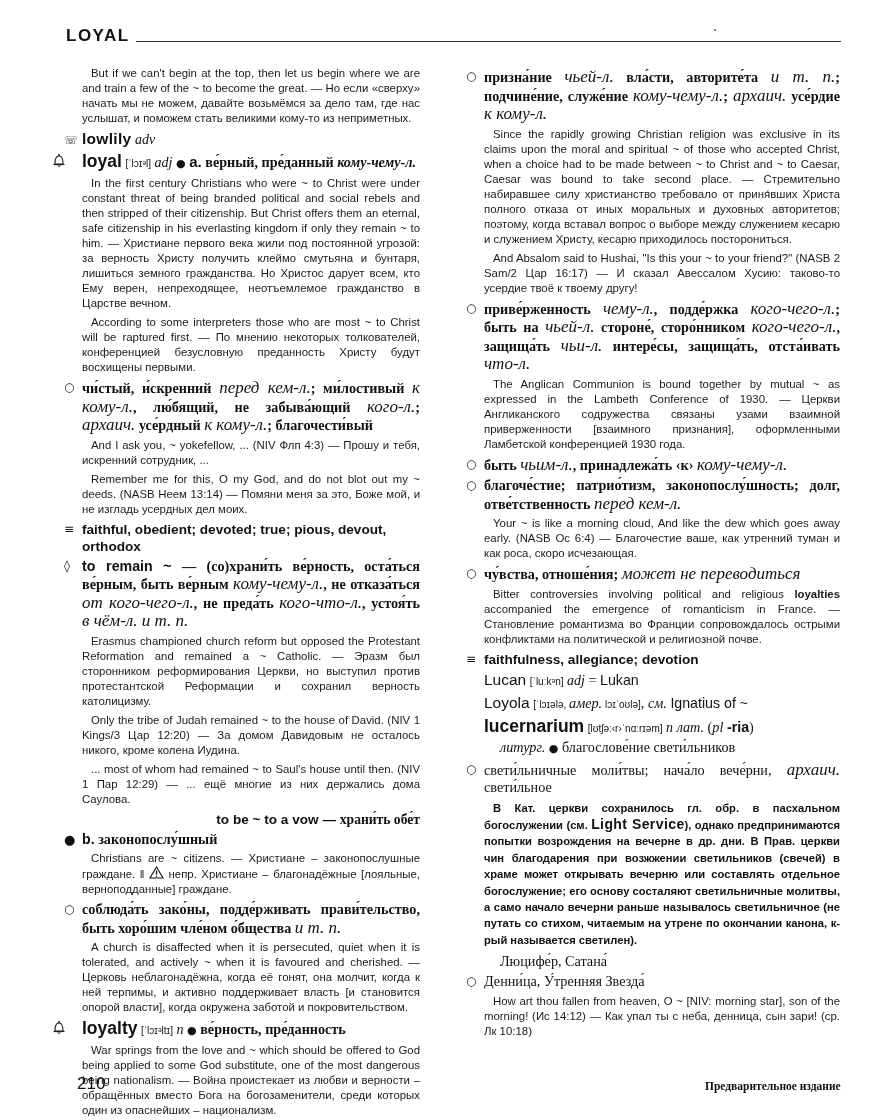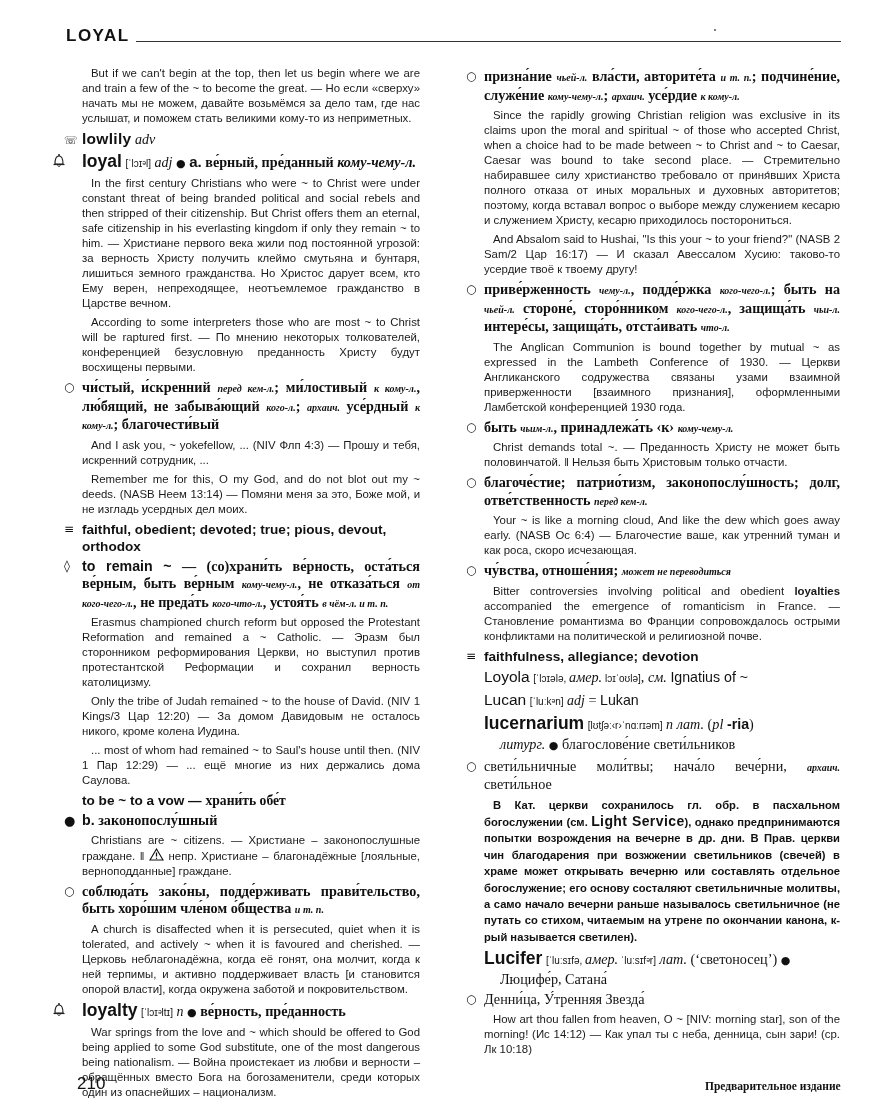--- a/index.html
+++ b/index.html
@@ -8,39 +8,39 @@
   .running-head { position: absolute; left: 66px; top: 24px; width: 775px; height: 20px; display: flex; align-items: flex-end; }
   .running-head .hw { font-family: "Liberation Sans", sans-serif; font-weight: bold; font-size: 17px; letter-spacing: 1.5px; line-height: 17px; }
   .running-head .rule { flex: 1; border-bottom: 1.5px solid #333; margin-left: 6px; margin-bottom: 2px; }
   .col { position: absolute; top: 66px; }
   .col.left { left: 82px; width: 338px; }
   .col.right { left: 484px; width: 356px; }
   .ex { font-family: "Liberation Sans", sans-serif; font-size: 11.4px; line-height: 15px; text-align: justify; text-indent: 9px; margin: 0 0 4px 0; color: #1a1a1a; }
   .sense { position: relative; font-family: "Liberation Serif", serif; font-weight: bold; font-size: 14.2px; line-height: 17.5px; text-align: justify; margin: 2px 0 3px 0; }
   .sense .mark { position: absolute; left: -18px; top: 0; font-family: "DejaVu Sans", sans-serif; font-weight: normal; font-size: 12px; }
   .sense .mark.filled { font-size: 13px; }
-  .sense .lab { font-style: italic; font-weight: bold; font-size: 10px; }
+  .sense .lab { font-style: italic; font-weight: normal; font-size: 17px; }
   .sense .en { font-family: "Liberation Sans", sans-serif; font-weight: bold; }
   .syn { position: relative; font-family: "Liberation Sans", sans-serif; font-weight: bold; font-size: 13.6px; line-height: 17px; margin: 2px 0 3px 0; }
   .syn .mark { position: absolute; left: -18px; top: 0; font-family: "DejaVu Sans", sans-serif; font-weight: normal; font-size: 12px; }
   .entry { position: relative; font-family: "Liberation Serif", serif; font-size: 14.2px; line-height: 18px; margin: 3px 0 3px 0; text-align: justify; }
   .entry .icon-bell { position: absolute; left: -30px; top: 1px; width: 14px; height: 15px; }
   .entry .icon-ref { position: absolute; left: -18px; top: 2px; font-family: "DejaVu Sans", sans-serif; font-size: 11px; }
   .entry .hwd { font-family: "Liberation Sans", sans-serif; font-weight: bold; font-size: 17.5px; }
   .entry .hwd.md { font-size: 15.5px; font-weight: normal; }
   .entry .hwd.md.b { font-weight: bold; letter-spacing: 0.3px; }
   .entry .pron { font-family: "Liberation Sans", sans-serif; font-size: 10px; }
   .entry .pos { font-style: italic; font-size: 14px; }
   .entry .bullet { font-family: "DejaVu Sans", sans-serif; font-size: 11px; }
   .entry .lab-a { font-family: "Liberation Sans", sans-serif; font-weight: bold; font-size: 15px; }
   .entry .tr { font-weight: bold; }
   .entry .it { font-style: italic; }
   .entry .sans { font-family: "Liberation Sans", sans-serif; }
   .entry .cont { display: block; padding-left: 16px; }
-  .phrase { font-family: "Liberation Sans", sans-serif; font-weight: bold; font-size: 13.6px; line-height: 17px; margin: 2px 0 3px 0; }
+  .phrase { font-family: "Liberation Sans", sans-serif; font-weight: bold; font-size: 13.6px; line-height: 17px; margin: 2px 0 3px 0; text-align: right; }
   .phrase .ru { font-family: "Liberation Serif", serif; }
   .note { font-family: "Liberation Sans", sans-serif; font-weight: bold; font-size: 11.2px; line-height: 16.4px; text-align: justify; text-indent: 9px; margin: 3px 0 4px 0; }
   .note .big { font-size: 14px; letter-spacing: 0.4px; }
   .warn { display: inline-block; width: 15px; height: 13px; vertical-align: -1px; }
   .folio { position: absolute; left: 77px; top: 1074px; font-family: "Liberation Sans", sans-serif; font-size: 17px; }
   .edition { position: absolute; left: 705px; top: 1080px; font-family: "Liberation Serif", serif; font-weight: bold; font-size: 11.5px; }
   .speck { position: absolute; left: 714px; top: 29px; width: 2px; height: 2px; background: #555; border-radius: 1px; }
 </style>
 </head>
 <body>
@@ -88,31 +88,30 @@
         </svg><span class="hwd">loyalty</span><span> </span><span class="pron">[ˈlɔɪᵊltɪ]</span><span> </span><span class="pos">n</span><span> </span><span class="bullet">●</span><span> </span><span class="tr">ве́рность, пре́данность</span></div>
       <p class="ex"><span>War springs from the love and ~ which should be offered to God being applied to some God substitute, one of the most dangerous being nationalism. — Война проистекает из любви и верности – обращённых вместо Бога на богозаменители, среди которых один из опаснейших – национализм.</span></p>
     </div>
   <div class="col right">
       <div class="sense"><span class="mark">○</span><span>призна́ние </span><span class="lab">чьей-л.</span><span> вла́сти, авторите́та </span><span class="lab">и т. п.</span><span>; подчине́ние, служе́ние </span><span class="lab">кому-чему-л.</span><span>; </span><span class="lab">архаич.</span><span> усе́рдие </span><span class="lab">к кому-л.</span></div>
       <p class="ex"><span>Since the rapidly growing Christian religion was exclusive in its claims upon the moral and spiritual ~ of those who accepted Christ, when a choice had to be made between ~ to Christ and ~ to Caesar, Caesar was bound to take second place. — Стремительно набиравшее силу христианство требовало от приня́вших Христа полного отказа от иных моральных и духовных авторитетов; поэтому, когда вставал вопрос о выборе между служением кесарю и служением Христу, кесарю приходилось посторониться.</span></p>
       <p class="ex"><span>And Absalom said to Hushai, "Is this your ~ to your friend?" (NASB 2 Sam/2 Цар 16:17) — И сказал Авессалом Хусию: таково-то усердие твоё к твоему другу!</span></p>
       <div class="sense"><span class="mark">○</span><span>приве́рженность </span><span class="lab">чему-л.</span><span>, подде́ржка </span><span class="lab">кого-чего-л.</span><span>; быть на </span><span class="lab">чьей-л.</span><span> стороне́, сторо́нником </span><span class="lab">кого-чего-л.</span><span>, защища́ть </span><span class="lab">чьи-л.</span><span> интере́сы, защища́ть, отста́ивать </span><span class="lab">что-л.</span></div>
       <p class="ex"><span>The Anglican Communion is bound together by mutual ~ as expressed in the Lambeth Conference of 1930. — Церкви Англиканского содружества связаны узами взаимной приверженности [взаимного признания], оформленными Ламбетской конференцией 1930 года.</span></p>
       <div class="sense"><span class="mark">○</span><span>быть </span><span class="lab">чьим-л.</span><span>, принадлежа́ть ‹к› </span><span class="lab">кому-чему-л.</span></div>
-      <p class="ex"><span>Christ demands total ~. — Преданность Христу не может быть половинчатой. ‖ Нельзя быть Христовым только отчасти.</span></p>
       <div class="sense"><span class="mark">○</span><span>благоче́стие;  патрио́тизм,  законопослу́шность;  долг, отве́тственность </span><span class="lab">перед кем-л.</span></div>
       <p class="ex"><span>Your ~ is like a morning cloud, And like the dew which goes away early. (NASB Ос 6:4) — Благочестие ваше, как утренний туман и как роса, скоро исчезающая.</span></p>
       <div class="sense"><span class="mark">○</span><span>чу́вства, отноше́ния; </span><span class="lab">может не переводиться</span></div>
-      <p class="ex"><span>Bitter controversies involving political and obedient </span><span class="b" style="font-weight: bold;">loyalties</span><span> accompanied the emergence of romanticism in France. — Становление романтизма во Франции сопровождалось острыми конфликтами на политической и религиозной почве.</span></p>
+      <p class="ex"><span>Bitter controversies involving political and religious </span><span class="b" style="font-weight: bold;">loyalties</span><span> accompanied the emergence of romanticism in France. — Становление романтизма во Франции сопровождалось острыми конфликтами на политической и религиозной почве.</span></p>
       <div class="syn"><span class="mark">≡</span><span>faithfulness, allegiance; devotion</span></div>
+      <div class="entry"><span class="hwd md">Lucan</span><span> </span><span class="pron">[ˈluːkᵊn]</span><span> </span><span class="pos">adj</span><span> = </span><span class="sans">Lukan</span></div>
       <div class="entry"><span class="hwd md">Loyola</span><span> </span><span class="pron">[ˈlɔɪələ, </span><span class="it">амер.</span><span class="pron"> lɔɪˈoʊlə]</span><span>, </span><span class="it">см.</span><span> </span><span class="sans">Ignatius of ~</span></div>
-      <div class="entry"><span class="hwd md">Lucan</span><span> </span><span class="pron">[ˈluːkᵊn]</span><span> </span><span class="pos">adj</span><span> = </span><span class="sans">Lukan</span></div>
       <div class="entry"><span><span class="hwd">lucernarium</span><span>  </span><span class="pron">[lʊtʃəː‹r›ˈnɑːrɪəm]</span><span>  </span><span class="pos">n</span><span>  </span><span class="it">лат.</span><span>  (</span><span class="it">pl</span><span>  </span><span class="sans tr">-ria</span><span>)</span></span><span class="cont"><span class="it">литург.</span><span> </span><span class="bullet">●</span><span> благослове́ние свети́льников</span></span></div>
       <div class="sense" style="font-weight: normal;"><span class="mark">○</span><span>свети́льничные  моли́твы;  нача́ло  вече́рни,  </span><span class="lab">архаич.</span><span> свети́льное</span></div>
       <p class="note"><span>В Кат. церкви сохранилось гл. обр. в пасхальном богослужении (</span><span class="it">см.</span><span> </span><span class="big">Light Service</span><span>), однако предпринимаются попытки возрождения на вечерне в др. дни. В Прав. церкви чин благодарения при возжжении светильников (свечей) в храме может открывать вечерню или составлять отдельное богослужение; его основу состаляют </span><span class="it">светильничные молитвы</span><span>, а само начало вечерни раньше называлось </span><span class="it">светильничное</span><span> (не путать со стихом, читаемым на утрене по окончании канона, к-рый называется </span><span class="it">светилен</span><span>).</span></p>
-      <div class="entry"><span><span class="hwd">Lucifer</span><span> </span><span class="pron">[ˈluːsɪfə, </span><span class="it">амер.</span><span class="pron"> ˈluːsɪfᵊr]</span><span> </span><span class="it">лат.</span><span> (‘светоносец’) </span><span class="bullet">●</span></span><span class="cont"><span>Люцифе́р, Сатана́</span></span></div>
+      <div class="entry"><span class="cont"><span>Люцифе́р, Сатана́</span></span></div>
       <div class="sense" style="font-weight: normal;"><span class="mark">○</span><span>Денни́ца, У́тренняя Звезда́</span></div>
       <p class="ex"><span>How art thou fallen from heaven, O ~ [NIV: morning star], son of the morning! (Ис 14:12) — Как упал ты с неба, денница, сын зари! (</span><span class="it">ср.</span><span> Лк 10:18)</span></p>
     </div>
 
   <div class="folio">210</div>
   <div class="edition">Предварительное издание</div>
 </div>
 
 </body></html>

